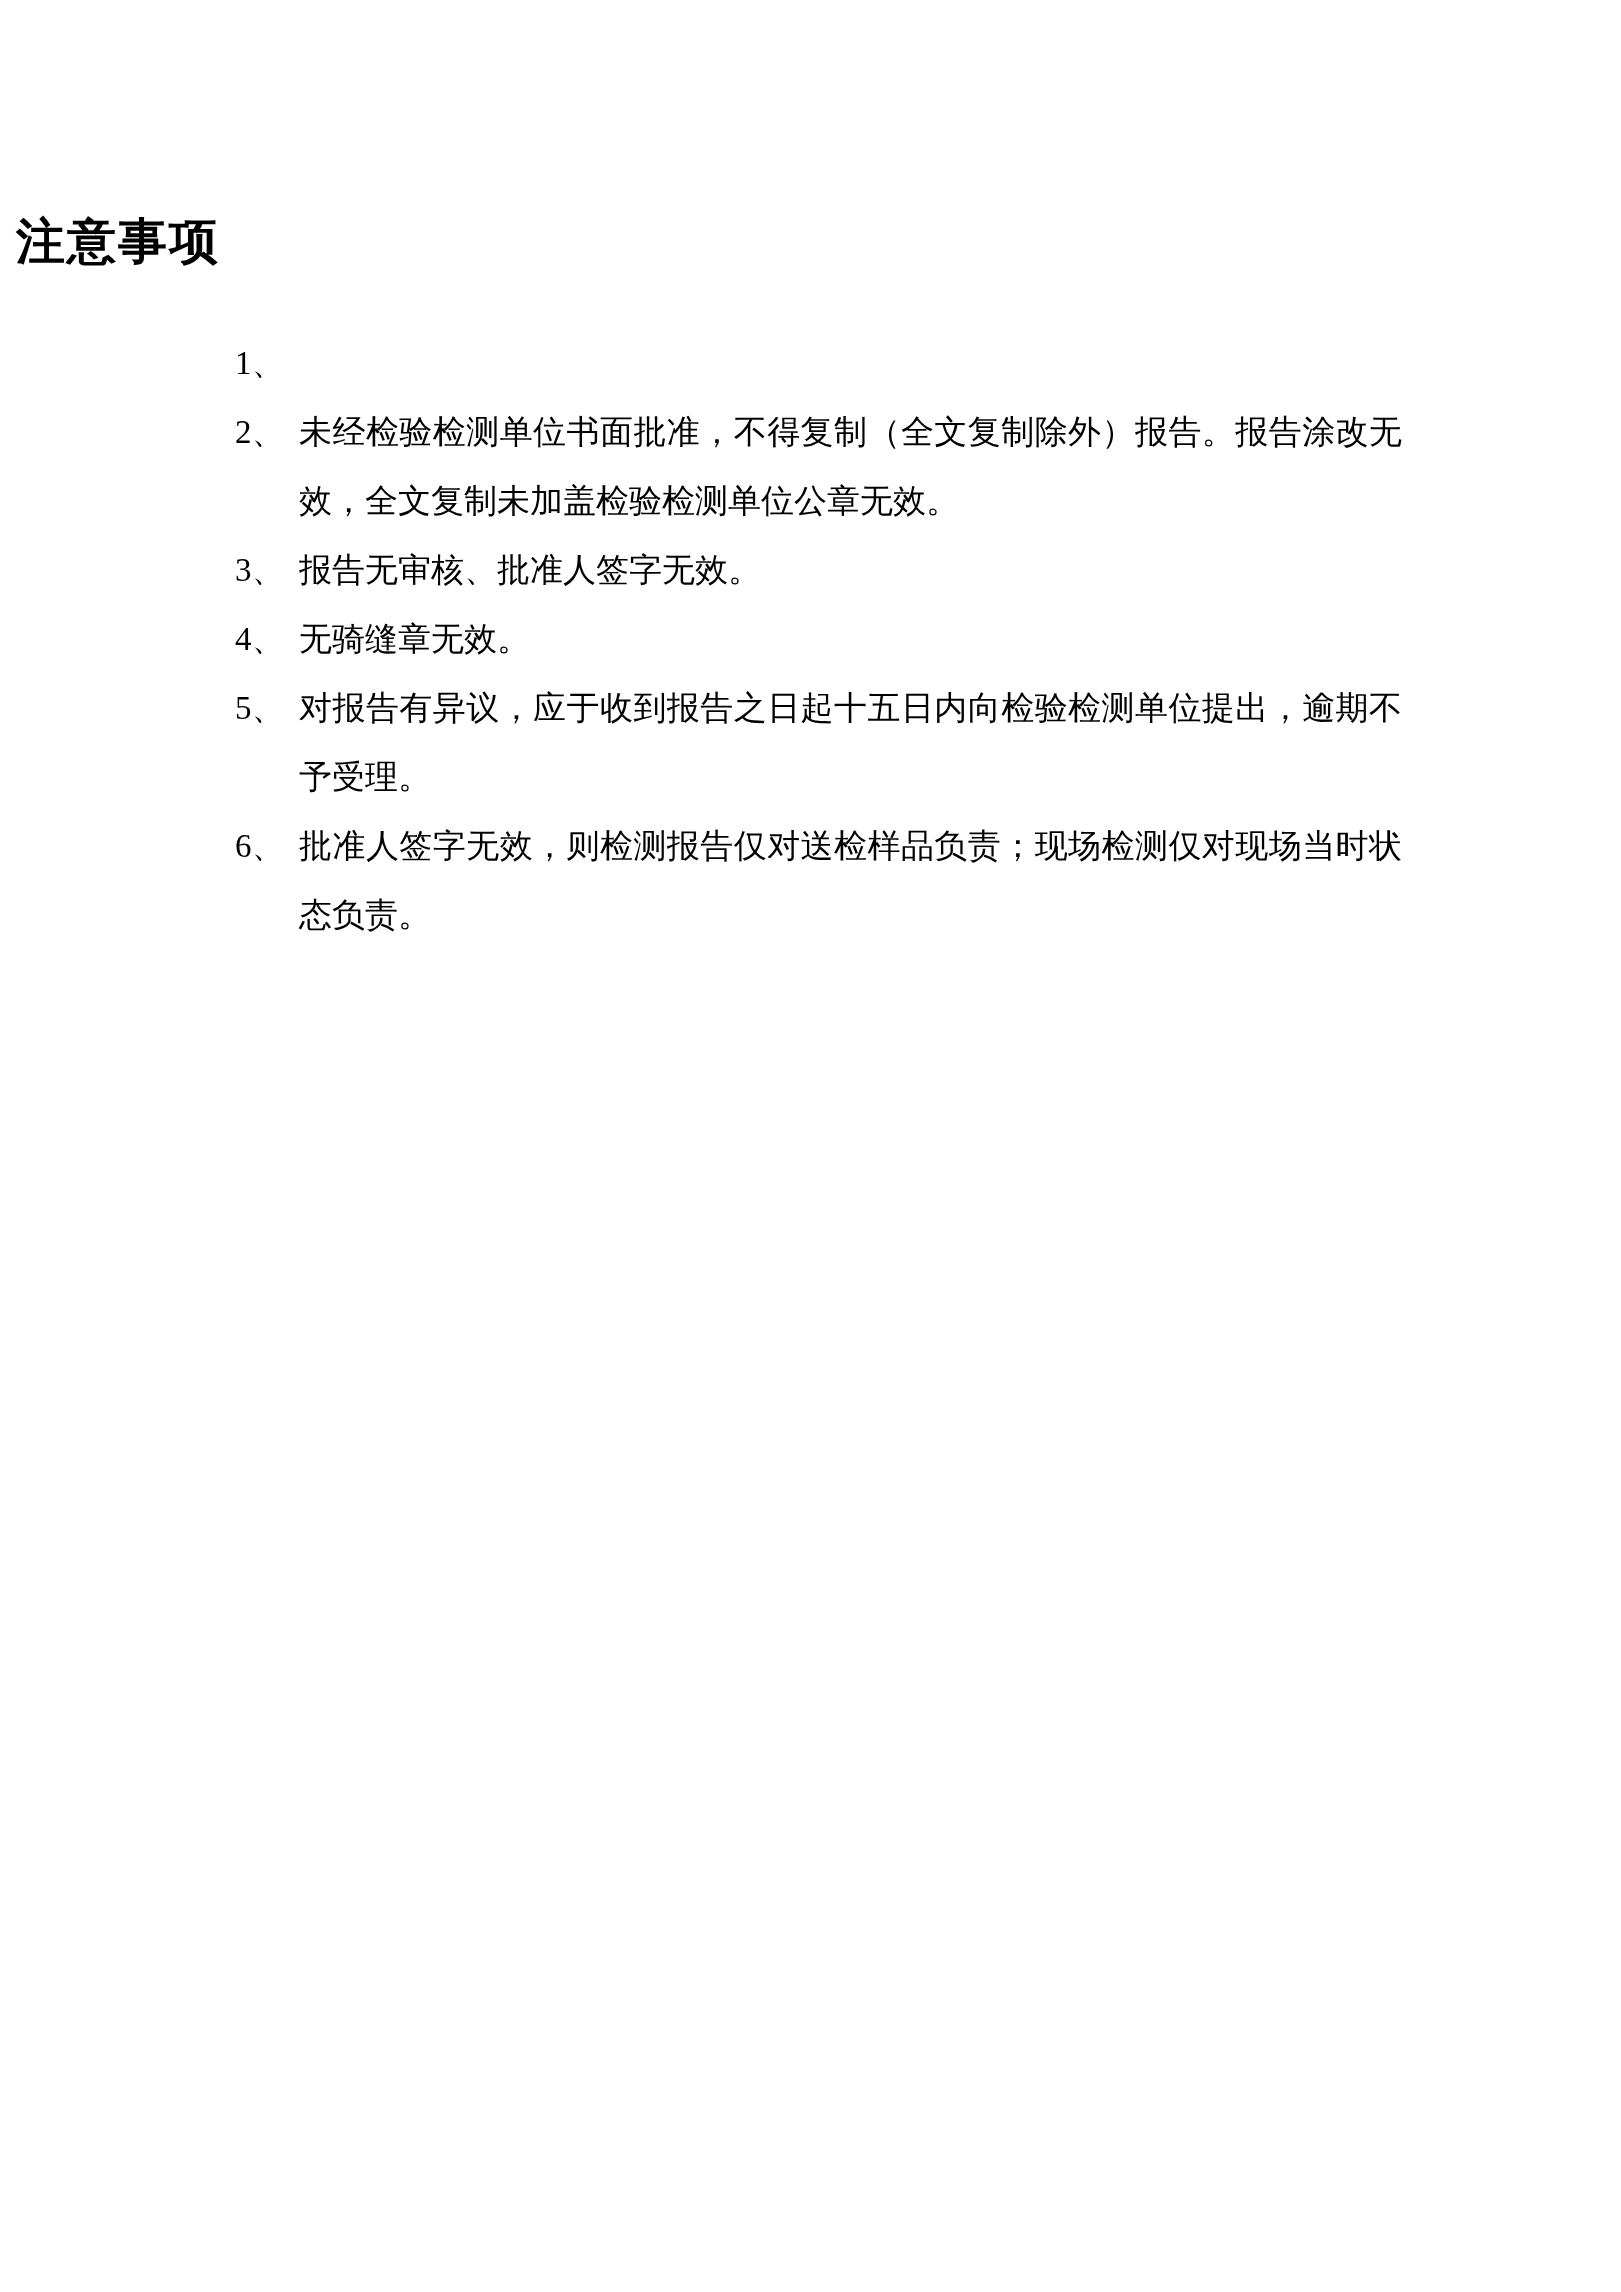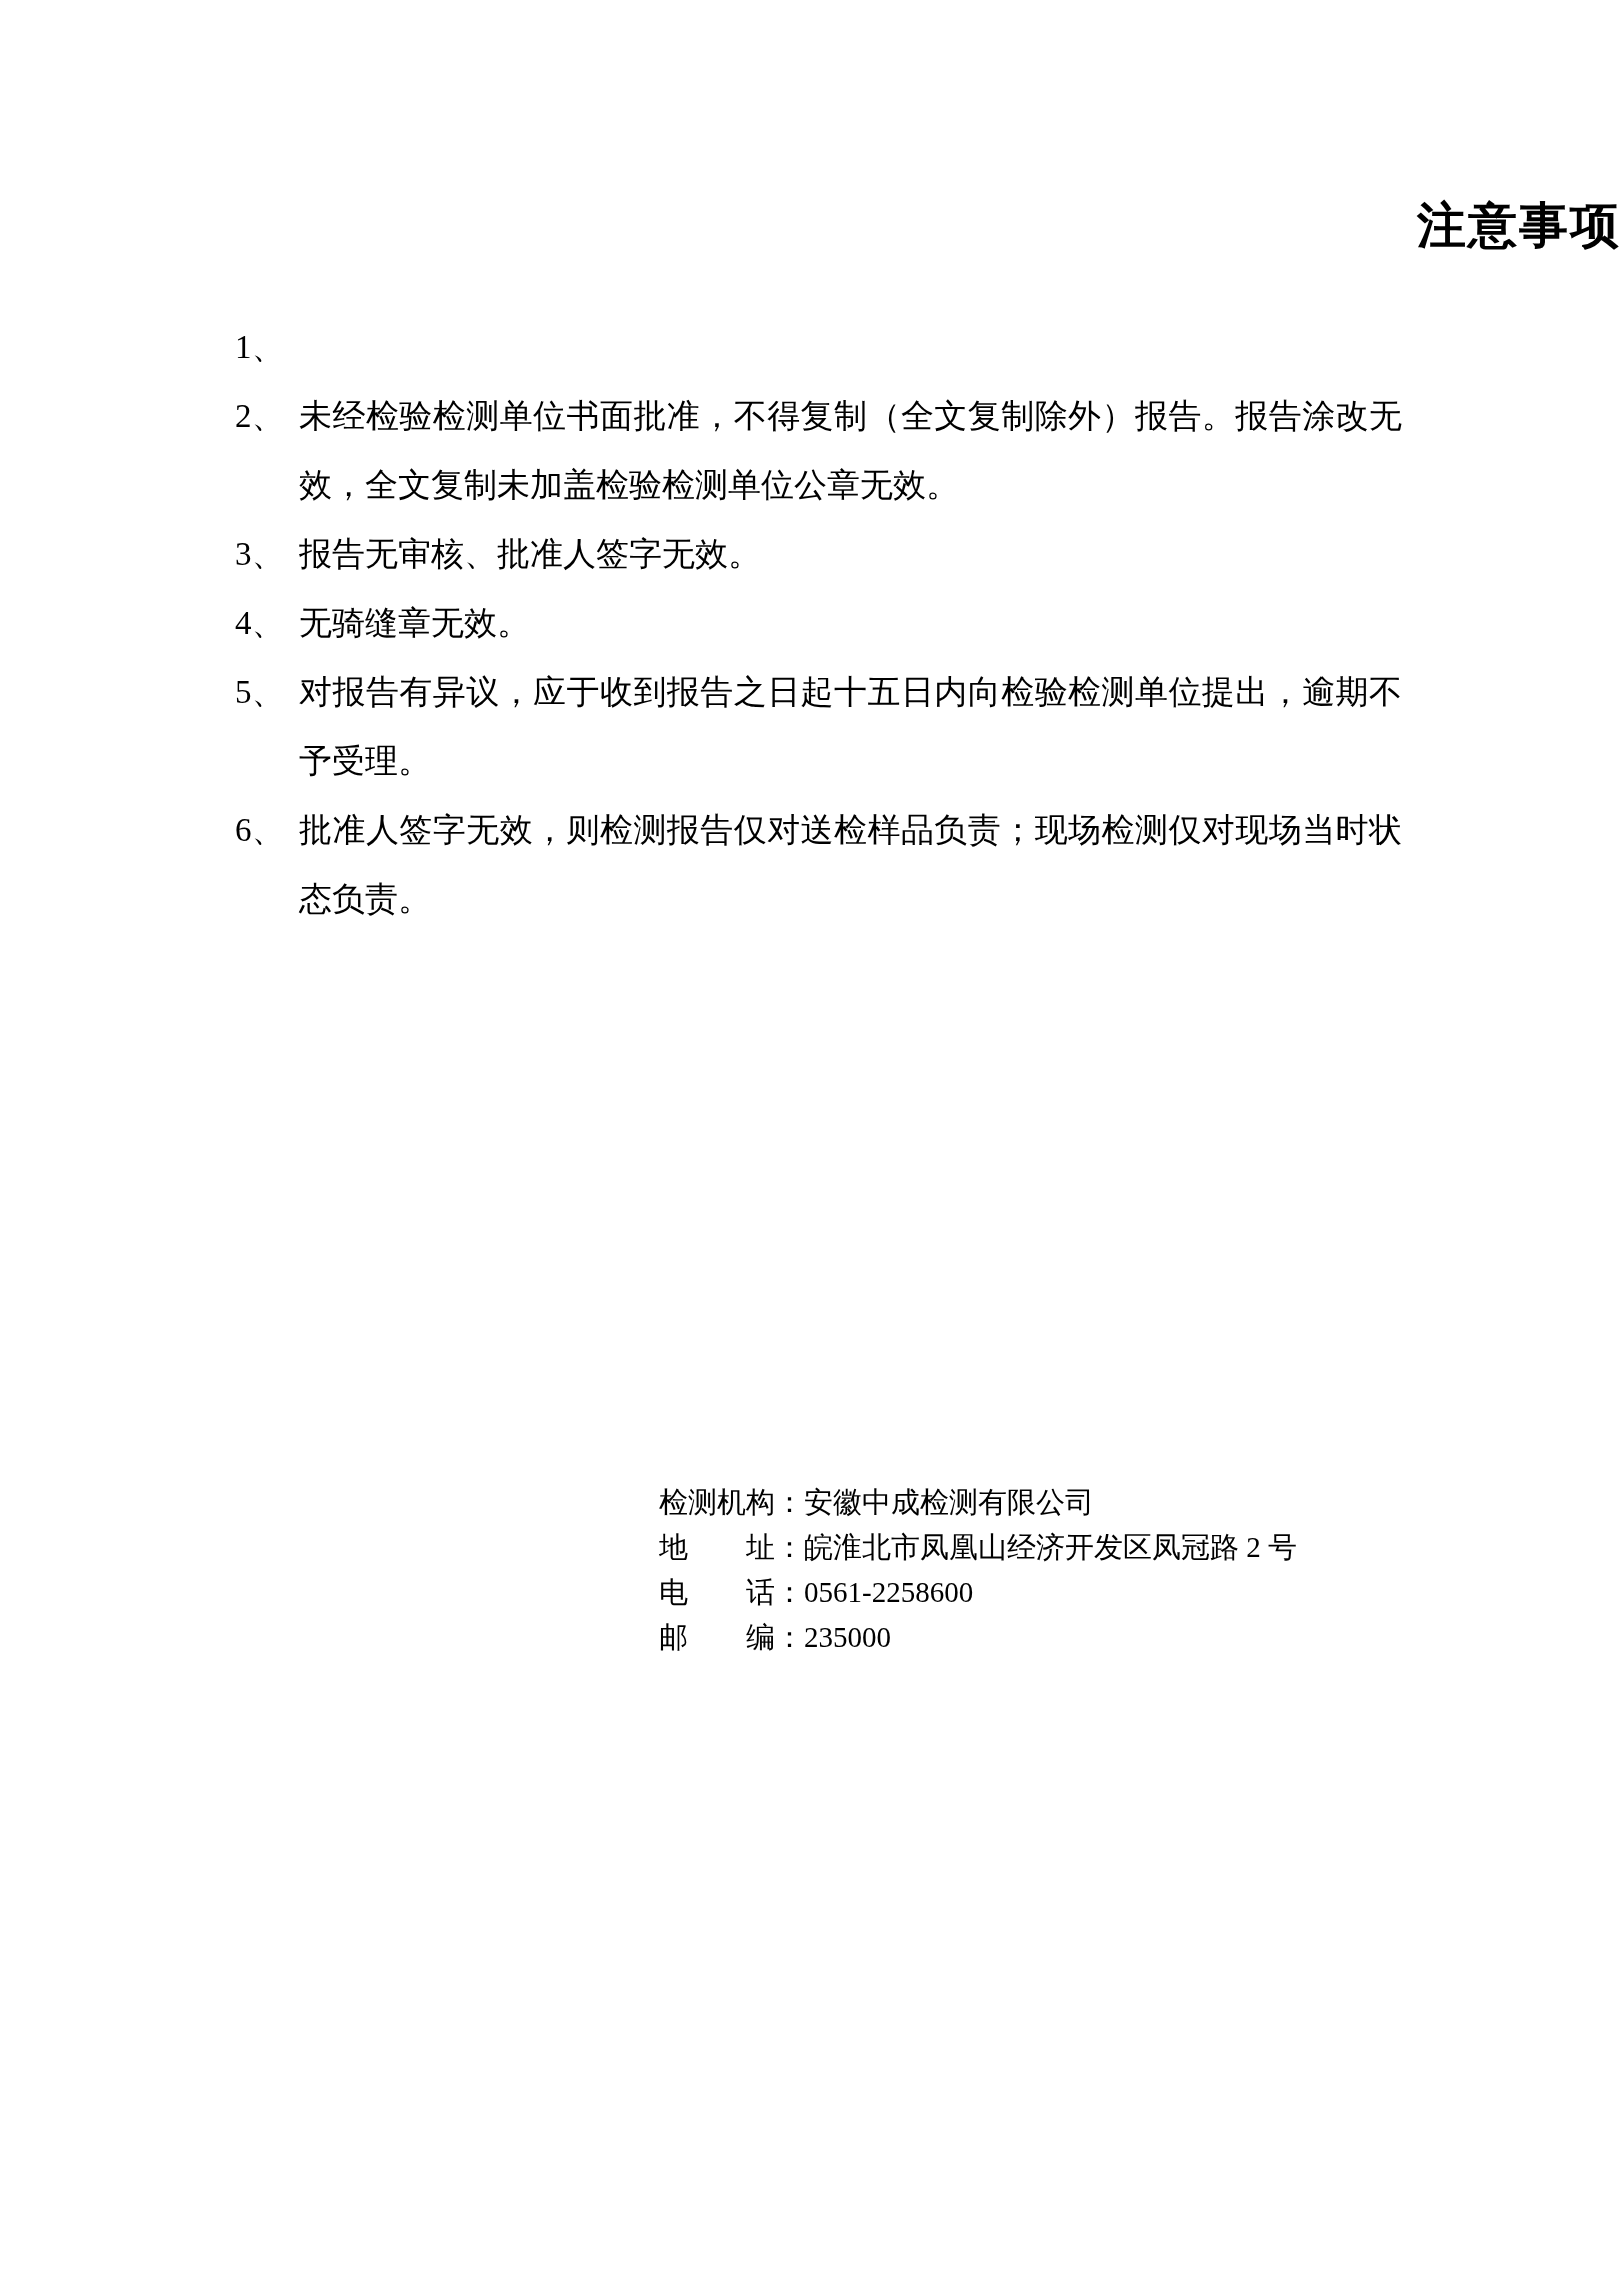--- a/index.html
+++ b/index.html
@@ -10,23 +10,23 @@
   .page {
     position: relative;
     width: 1621px;
     height: 2293px;
     background: #ffffff;
     color: #000000;
     font-family: "Liberation Serif", "DejaVu Serif", serif;
     overflow: hidden;
   }
   .doc-title {
-    margin: 0;
+    margin: 16px;
     padding-top: 196px;
-    text-align: right;
+    text-align: left;
     font-size: 49px;
     line-height: 59px;
     font-weight: bold;
     letter-spacing: 2px;
   }
   .notes {
     margin: 58px 0 0 235px;
     font-size: 33px;
     line-height: 69px;
   }
@@ -87,34 +87,15 @@
       <span class="note-text">对报告有异议，应于收到报告之日起十五日内向检验检测单位提出，逾期不予受理。</span>
     </div>
 
     <div class="note-item">
       <span class="note-num">6、</span>
       <span class="note-text">批准人签字无效，则检测报告仅对送检样品负责；现场检测仅对现场当时状态负责。</span>
     </div>
 
   </div>
 
-  <div class="contact">
-
-    <div class="contact-line">
-      <span class="contact-label">检测机构：</span><span class="contact-value">安徽中成检测有限公司</span>
-    </div>
-
-    <div class="contact-line">
-      <span class="contact-label">地　　址：</span><span class="contact-value">皖淮北市凤凰山经济开发区凤冠路 2 号</span>
-    </div>
-
-    <div class="contact-line">
-      <span class="contact-label">电　　话：</span><span class="contact-value">0561-2258600</span>
-    </div>
-
-    <div class="contact-line">
-      <span class="contact-label">邮　　编：</span><span class="contact-value">235000</span>
-    </div>
-
-  </div>
 
 </div>
 
 
 </body></html>

